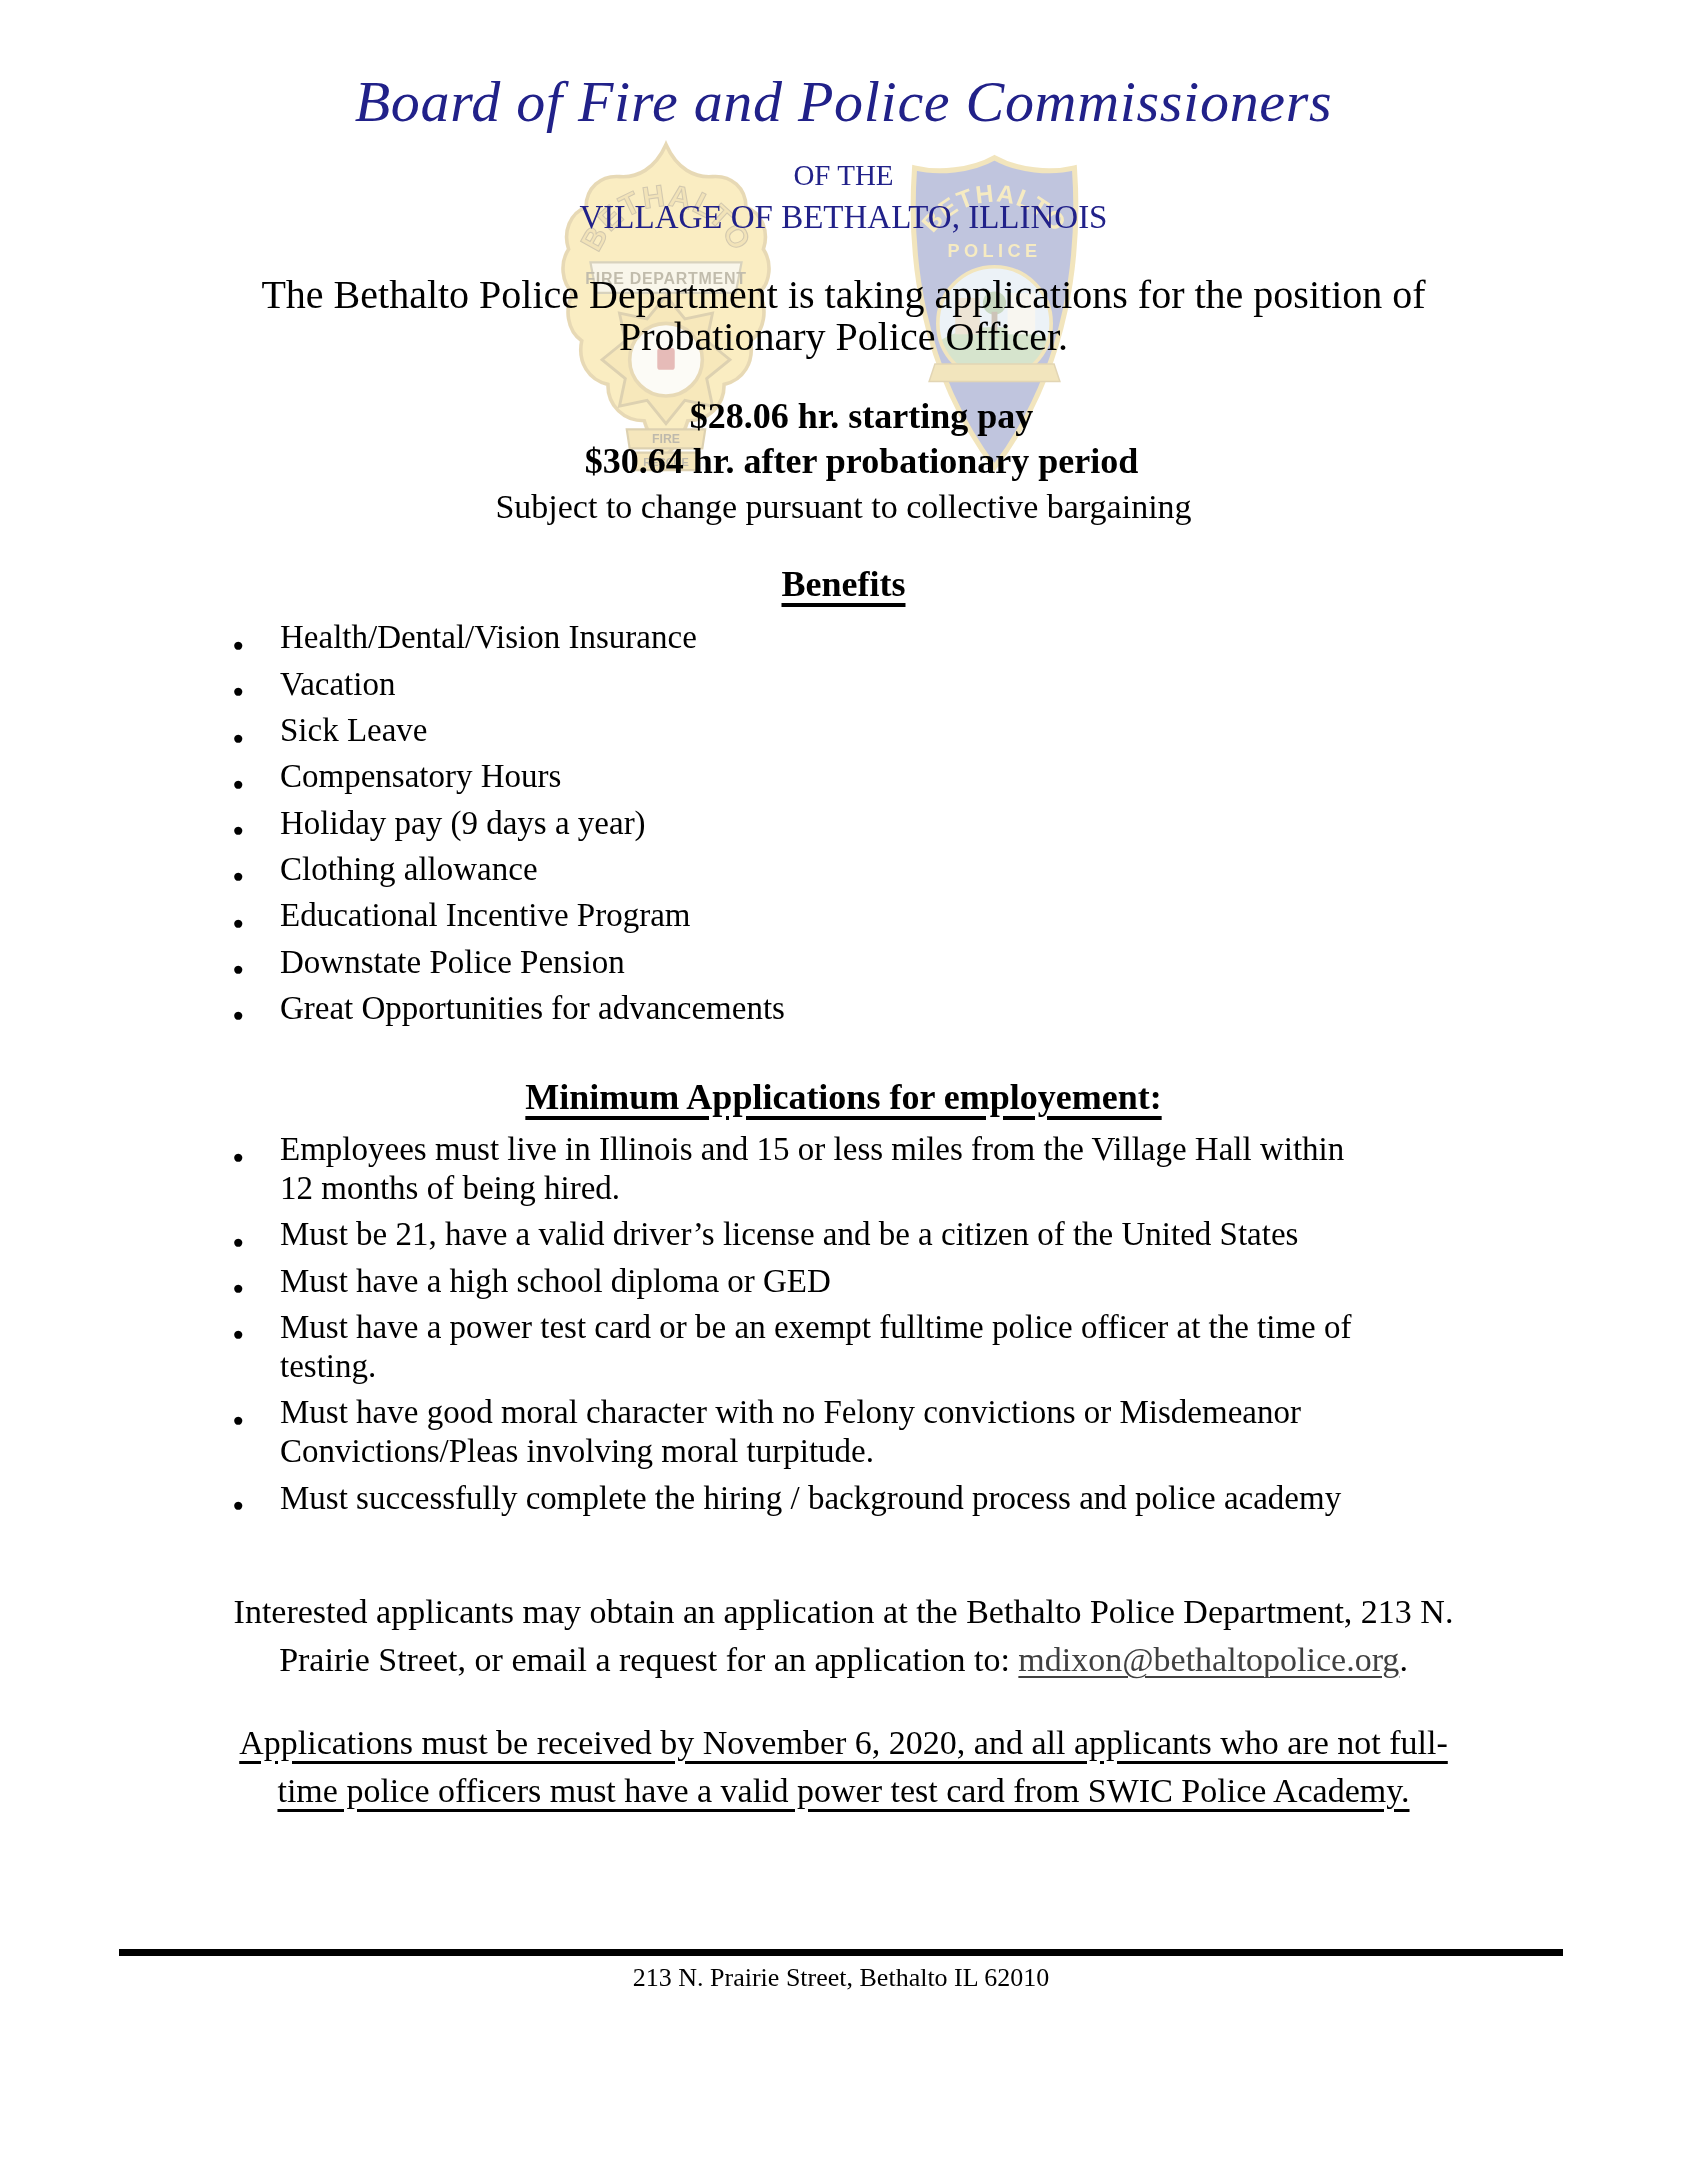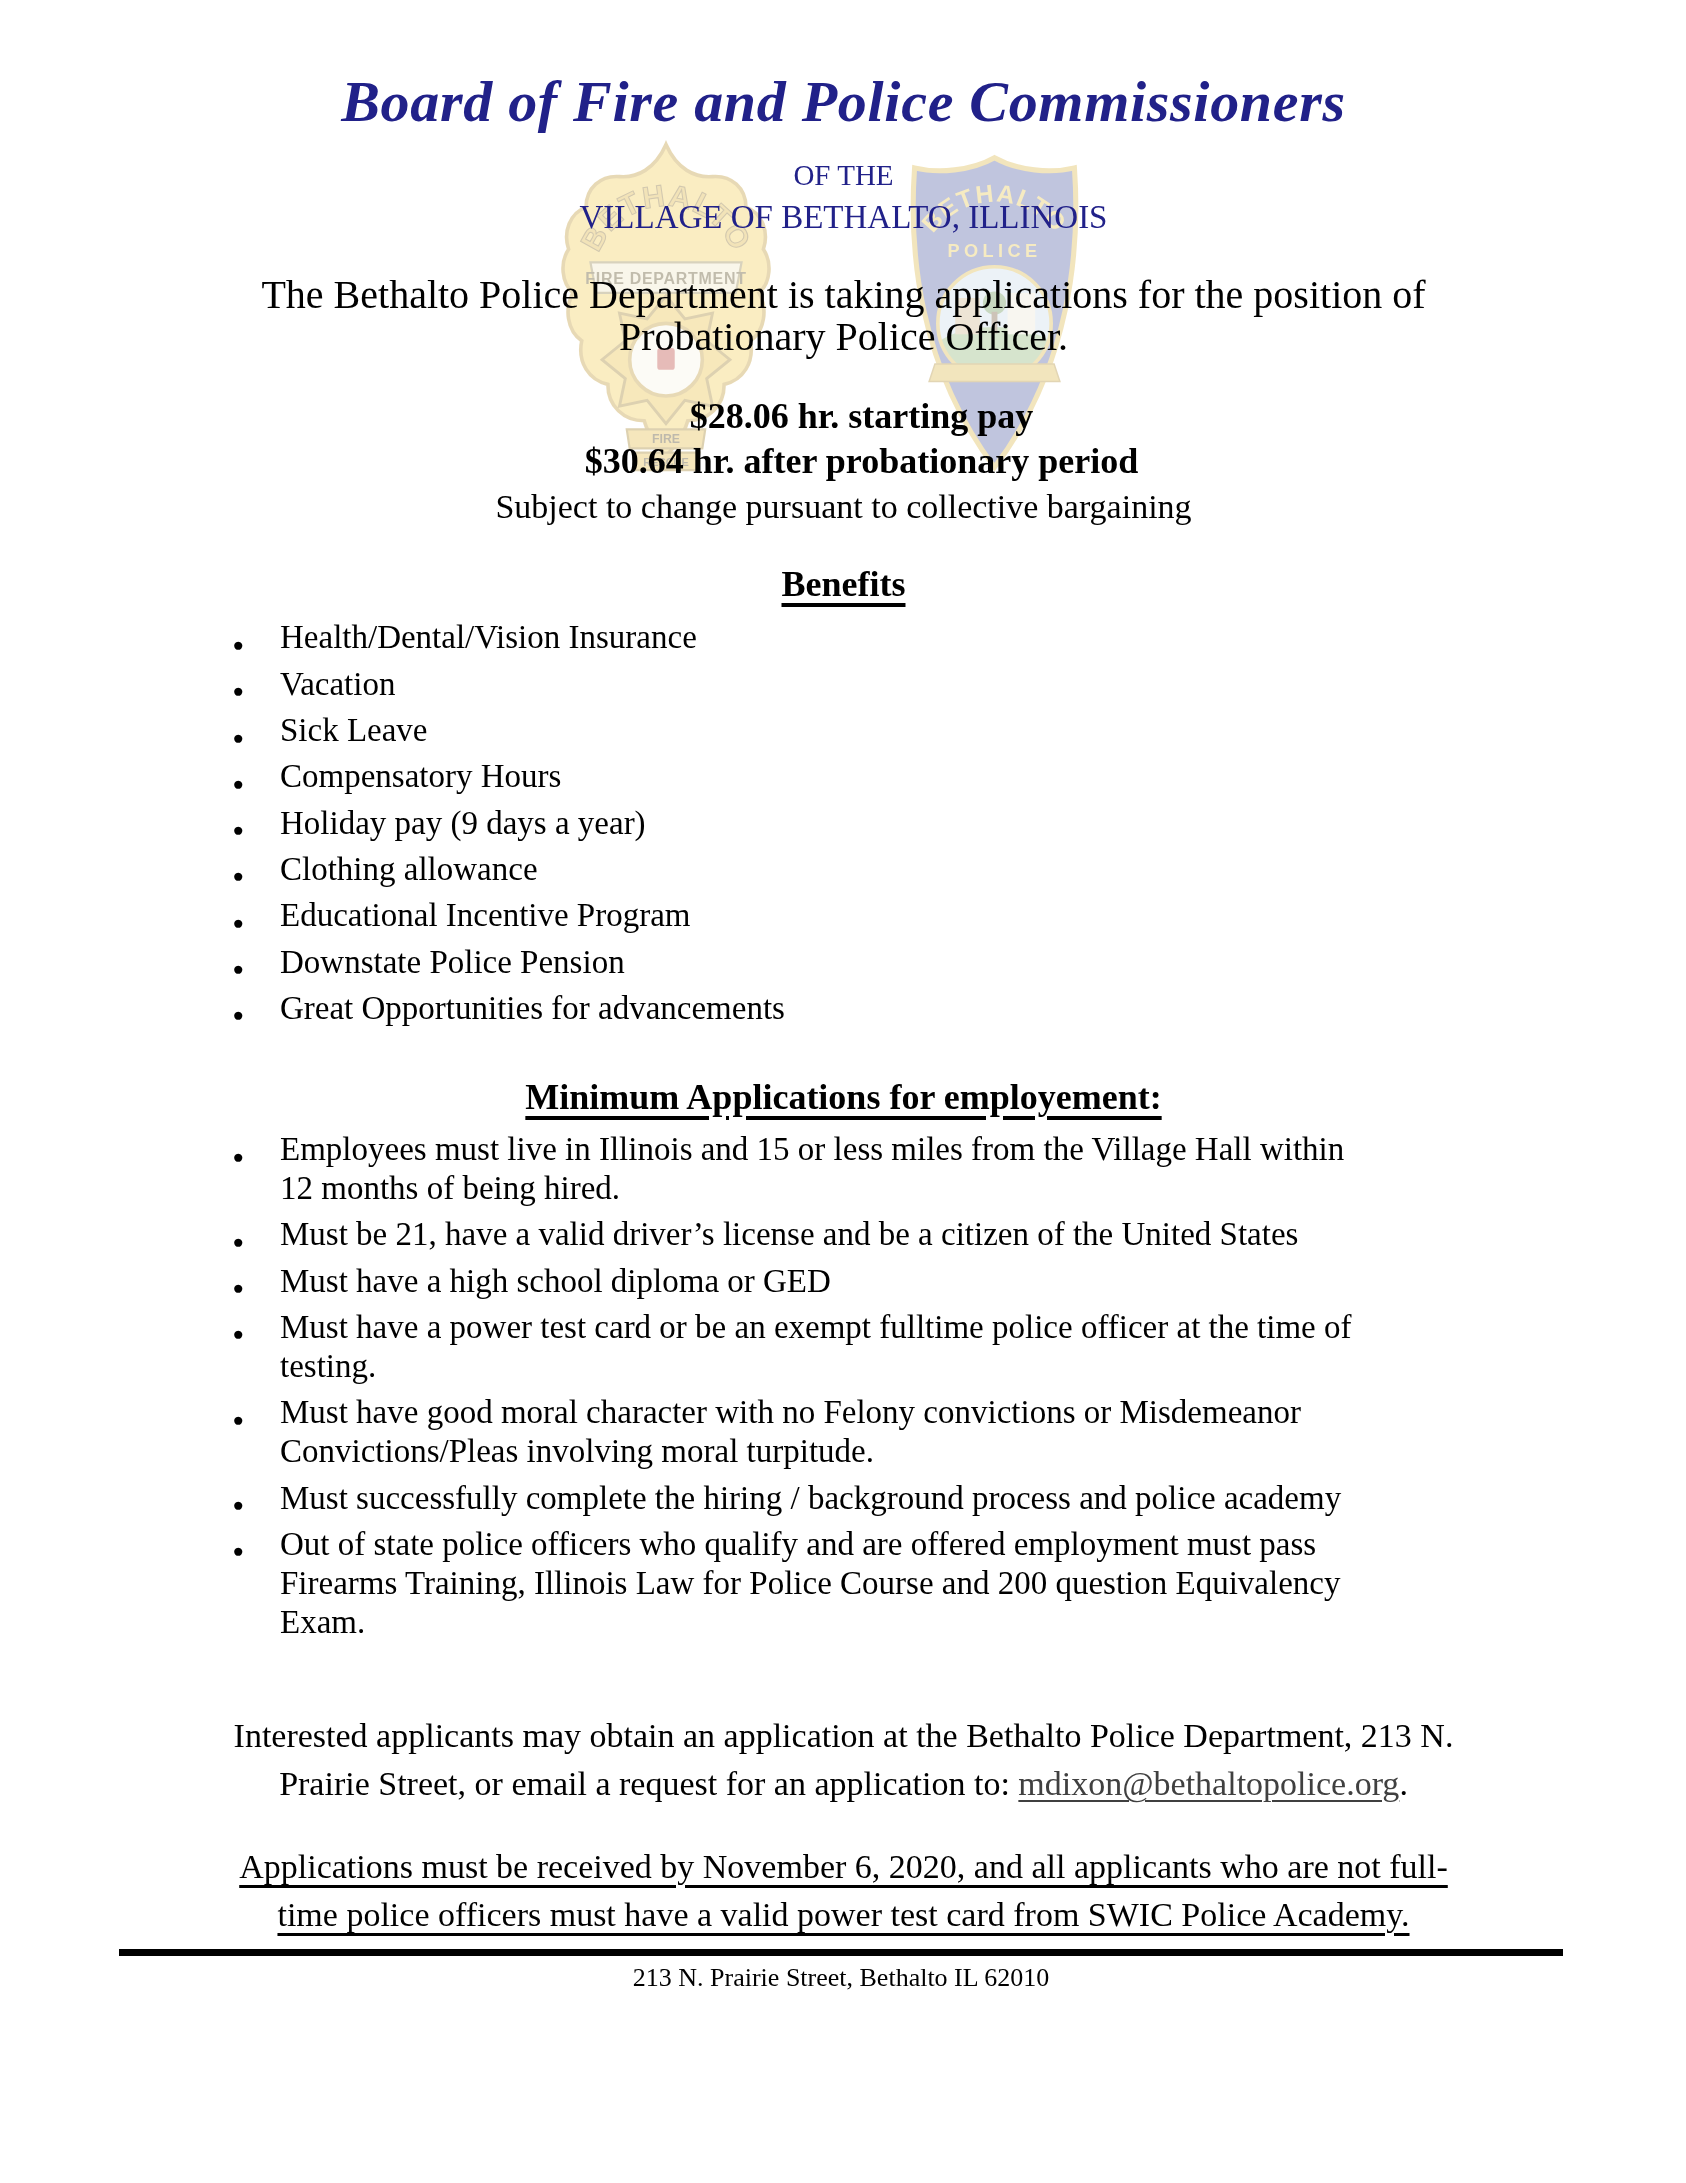--- a/index.html
+++ b/index.html
@@ -19,21 +19,21 @@
   
   .badge { position: absolute; z-index: 0; opacity: 0.33; }
   .badge.fire   { left: 557px;  top: 140px; width: 218px; height: 342px; }
   .badge.police { left: 900px; top: 149px; width: 189px; height: 327px; }
 
   
   .title {
     margin: 71px 0 0 0;
     text-align: center;
     font-size: 58px; line-height: 61px;
-    font-style: italic; font-weight: 700;
+    font-style: italic; font-weight: 400;
     color: #212189;
     letter-spacing: 0.7px;
   }
   .subtitle1 {
     margin-top: 25px;
     text-align: center;
     font-size: 29px; line-height: 36px;
     color: #212189;
   }
   .subtitle2 {
@@ -226,25 +226,20 @@
           <span class="ln">Must have a power test card or be an exempt fulltime police officer at the time of</span>
           <span class="ln">testing.</span>
         </li>
         <li>
           <span class="ln">Must have good moral character with no Felony convictions or Misdemeanor</span>
           <span class="ln">Convictions/Pleas involving moral turpitude.</span>
         </li>
         <li>
           <span class="ln">Must successfully complete the hiring / background process and police academy</span>
         </li>
-        <li>
-          <span class="ln">Out of state police officers who qualify and are offered employment must pass</span>
-          <span class="ln">Firearms Training, Illinois Law for Police Course and 200 question Equivalency</span>
-          <span class="ln">Exam.</span>
-        </li>
       </ul>
 
     <div class="apply">
       <span class="ln">Interested applicants may obtain an application at the Bethalto Police Department, 213 N.</span>
       <span class="ln"><span>Prairie Street, or email a request for an application to: </span><a class="email-link" href="#">mdixon@bethaltopolice.org</a><span>.</span></span>
     </div>
 
     <div class="deadline">
       <span class="ln"><span class="u">Applications must be received by November 6, 2020, and all applicants who are not full-</span></span>
       <span class="ln"><span class="u">time police officers must have a valid power test card from SWIC Police Academy.</span></span>

